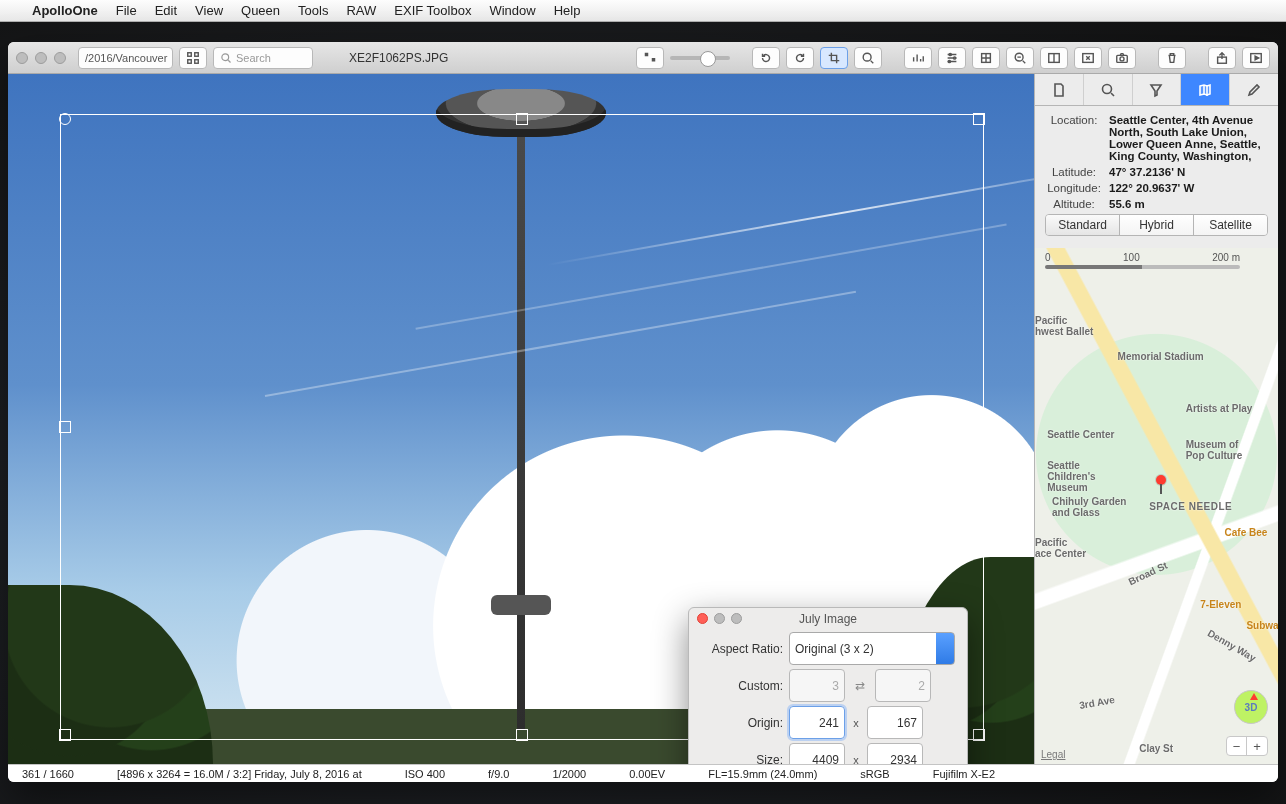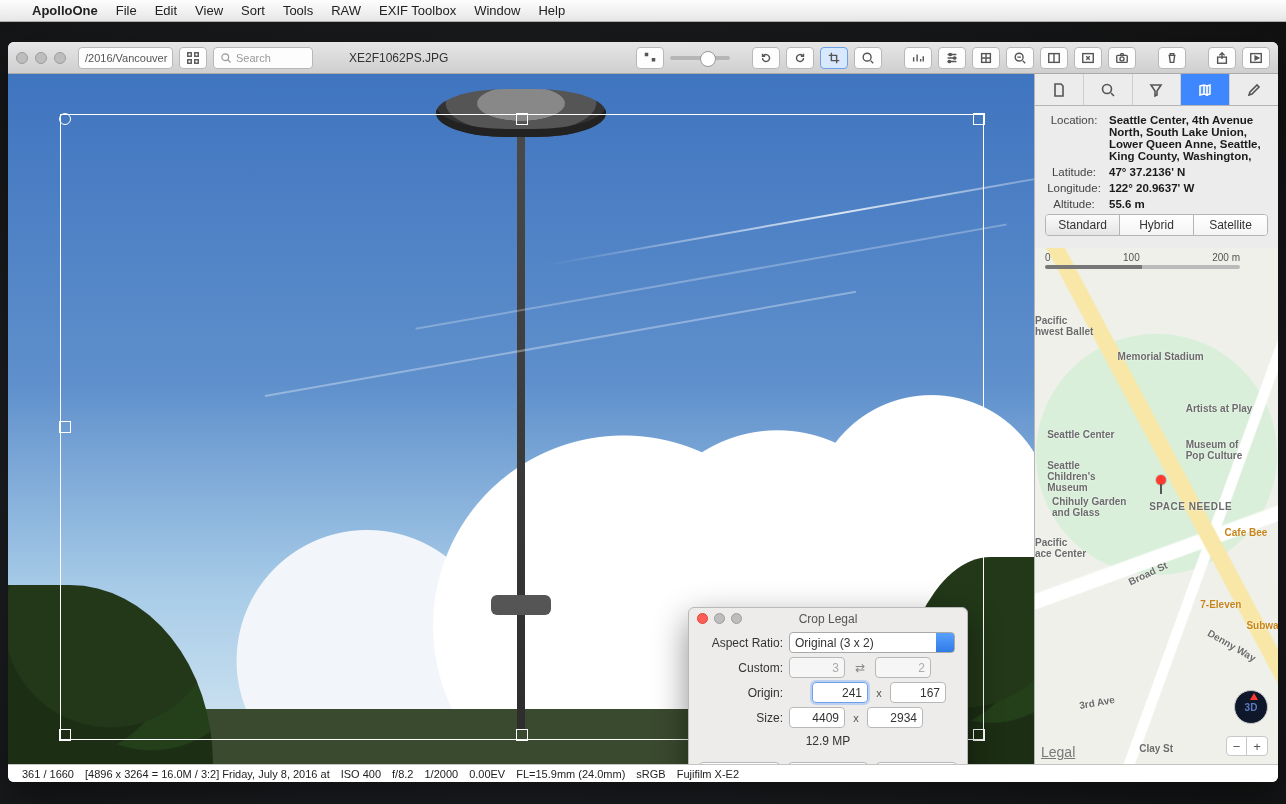--- a/index.html
+++ b/index.html
@@ -79,37 +79,37 @@
 
 
 .dialog { position:absolute; left:680px; top:533px; width:280px; background:#edeceb; border:1px solid #b9b9b9; border-radius:6px; box-shadow:0 12px 34px rgba(0,0,0,.45); font-size:12px; color:#333; }
 .dialog .dtitle { text-align:center; padding:4px 0; position:relative; font-size:12px; color:#555; }
 .dialog .dtraffic{ position:absolute; left:8px; top:5px; display:flex; gap:6px;}
 .dialog .dtraffic span { width:11px;height:11px;border-radius:50%; background:#bdbdbd; border:1px solid #9d9d9d;}
 .dialog .dtraffic span.close{ background:#ff5f57; border-color:#e24136;}
 .dialog .row { display:flex; align-items:center; gap:6px; padding:2px 12px; }
 .dialog .lbl { width:82px; text-align:right; color:#333; font-size:12px; }
 .dialog select, .dialog input[type=text] {
-  height:21px; border:1px solid #b8b8b8; border-radius:4px; background:#fff; font-size:12px; padding:0 5px; color:#333;
+  height:33px; border:1px solid #b8b8b8; border-radius:4px; background:#fff; font-size:12px; padding:0 5px; color:#333;
 }
 .dialog input[type=text] { width:56px; text-align:right; }
 .dialog input.dim { color:#aaa; background:#f6f6f6; }
 .dialog select{
   flex:1; appearance:none; padding-right:22px;
   background:
     linear-gradient(180deg,#5aa0ff,#2f7be6) right 0 top 0 / 18px 100% no-repeat,
     #fff;
   border-color:#a9a9a9;
 }
 .dialog .between { width:10px; text-align:center; color:#555; font-size:11px;}
 .dialog .swap { width:18px;height:18px; display:flex;align-items:center;justify-content:center;color:#888;}
 .dialog .mp { text-align:center; padding:4px 14px 8px; color:#333; }
 .dialog .btns { display:flex; gap:8px; padding:6px 10px 10px; }
 .dialog .btns button { flex:1; height:22px; border:1px solid #b8b8b8; border-radius:4px; background:linear-gradient(#fff,#f0f0f0); font-size:12px; color:#333; cursor:pointer; }
-.dialog input.focus { outline:2px solid #5b9dff55; border-color:#6ca0e8;margin-left:23px; }
+.dialog input.focus { outline:2px solid #5b9dff55; border-color:#6ca0e8; }
 
 
 .inspector {
   width: 244px; background:#ececec; border-left:1px solid #b5b5b5; display:flex; flex-direction:column; font-size:12px; color:#333;
 }
 .insp-tabs { height:32px; display:flex; border-bottom:1px solid #b5b5b5; }
 .insp-tabs .itab { flex:1; display:flex; align-items:center; justify-content:center; cursor:pointer; border-right:1px solid #cfcfcf; }
 .insp-tabs .itab:last-child{border-right:none;}
 .insp-tabs .itab.active { background:#3e87ff; }
 .insp-tabs svg{ width:16px;height:16px; stroke:#555; fill:none; stroke-width:1.6;}
@@ -134,44 +134,44 @@
     radial-gradient(circle at 50% 40%, #d9efda 0 120px, transparent 121px),
     #eef0e9;
 }
 .maplabel { position:absolute; font-size:10px; color:#6b6b6b; font-weight:600; text-shadow:0 0 2px #fff; }
 .mappin { position:absolute; left:49%; top:44%; width:14px; height:14px; }
 .mappin::before{content:"";position:absolute;left:2px;top:0;width:10px;height:10px;border-radius:50%;background:#ff3b30;box-shadow:0 0 0 1px #00000022;}
 .mappin::after{content:"";position:absolute;left:6px;top:9px;width:2px;height:10px;background:#555;}
 .scalebar { position:absolute; left:10px; top:4px; right:38px; height:20px; font-size:10px; color:#555; }
 .scalebar .ticks{ display:flex; justify-content:space-between; }
 .scalebar .bar{ height:4px; background:linear-gradient(90deg,#777 0 50%,#bbb 50% 100%); margin-top:2px; border-radius:2px;}
-.compass { position:absolute; right:10px; bottom:40px; width:34px;height:34px;border-radius:50%;background:#0f172a;border:1px solid #c8c8c8;display:flex;align-items:center;justify-content:center;font-size:10px;color:#5b7bbf;font-weight:700;}
+.compass { position:absolute; right:10px; bottom:40px; width:34px;height:34px;border-radius:50%;background:#bef264;border:1px solid #c8c8c8;display:flex;align-items:center;justify-content:center;font-size:10px;color:#5b7bbf;font-weight:700;}
 .compass::before{content:"";position:absolute;top:2px;left:15px;width:0;height:0;border-left:4px solid transparent;border-right:4px solid transparent;border-bottom:7px solid #ff3b30;}
 .zoomctl { position:absolute; right:10px; bottom:8px; display:flex; border:1px solid #c8c8c8; border-radius:4px; overflow:hidden; background:#fff;}
 .zoomctl div{ width:20px;height:18px;display:flex;align-items:center;justify-content:center;font-size:13px;color:#555;cursor:pointer;}
 .zoomctl div:first-child{border-right:1px solid #c8c8c8;}
-.legal { position:absolute; left:6px; bottom:4px; font-size:14px; color:#79797a; text-decoration:underline; cursor:pointer;}
+.legal { position:absolute; left:6px; bottom:4px; font-size:10px; color:#79797a; text-decoration:underline; cursor:pointer;}
 
 
 .statusbar {
   height:18px; background:#fff; border-top:1px solid #c4c4c4; display:flex; align-items:center;
-  font-size:11px; color:#222; gap:11px; padding:0 14px;
+  font-size:11px; color:#222; gap:43px; padding:0 14px;
 }
 .statusbar span{white-space:nowrap;}
 </style>
 </head>
 <body>
 
 <div class="menubar">
   <span class="apple"></span>
   <span class="appname">ApolloOne</span>
   <span>File</span>
   <span>Edit</span>
   <span>View</span>
-  <span>Sort</span>
+  <span>Queen</span>
   <span>Tools</span>
   <span>RAW</span>
   <span>EXIF Toolbox</span>
   <span>Window</span>
   <span>Help</span>
 </div>
 
 <div class="outer-backdrop"></div>
 
 <div class="window">
@@ -312,21 +312,21 @@
         <div class="h br"></div>
       </div>
 
       <div class="dialog">
         <div class="dtitle">
           <div class="dtraffic">
             <span class="close"></span>
             <span></span>
             <span></span>
           </div>
-          <span>Crop Legal</span>
+          <span>July Image</span>
         </div>
         <div class="row">
           <div class="lbl">Aspect Ratio:</div>
           <select><option>Original (3 x 2)</option></select>
         </div>
         <div class="row">
           <div class="lbl">Custom:</div>
           <input type="text" class="dim" disabled="" value="3" style="">
           <div class="swap">⇄</div>
           <input type="text" class="dim" disabled="" value="2" style="">
@@ -448,20 +448,20 @@
         </div>
         <div class="legal">Legal</div>
       </div>
     </div>
   </div>
 
   <div class="statusbar">
     <span>361 / 1660</span>
     <span>[4896 x 3264 = 16.0M / 3:2] Friday, July 8, 2016 at</span>
     <span>ISO 400</span>
-    <span>f/8.2</span>
+    <span>f/9.0</span>
     <span>1/2000</span>
     <span>0.00EV</span>
     <span>FL=15.9mm (24.0mm)</span>
     <span>sRGB</span>
     <span>Fujifilm X-E2</span>
   </div>
 </div>
 
 </body></html>

